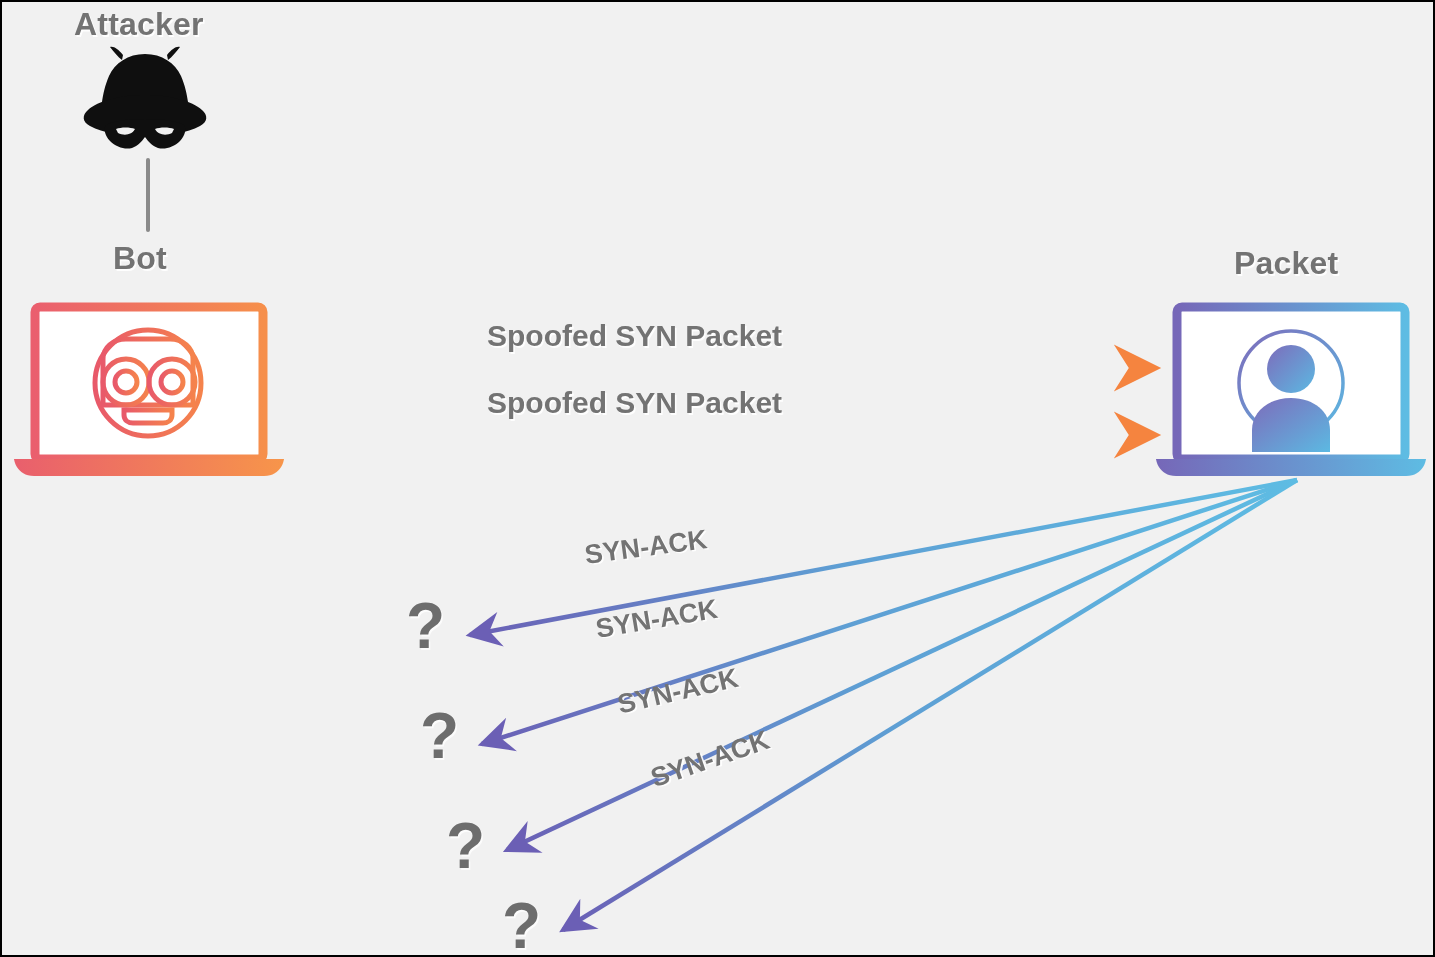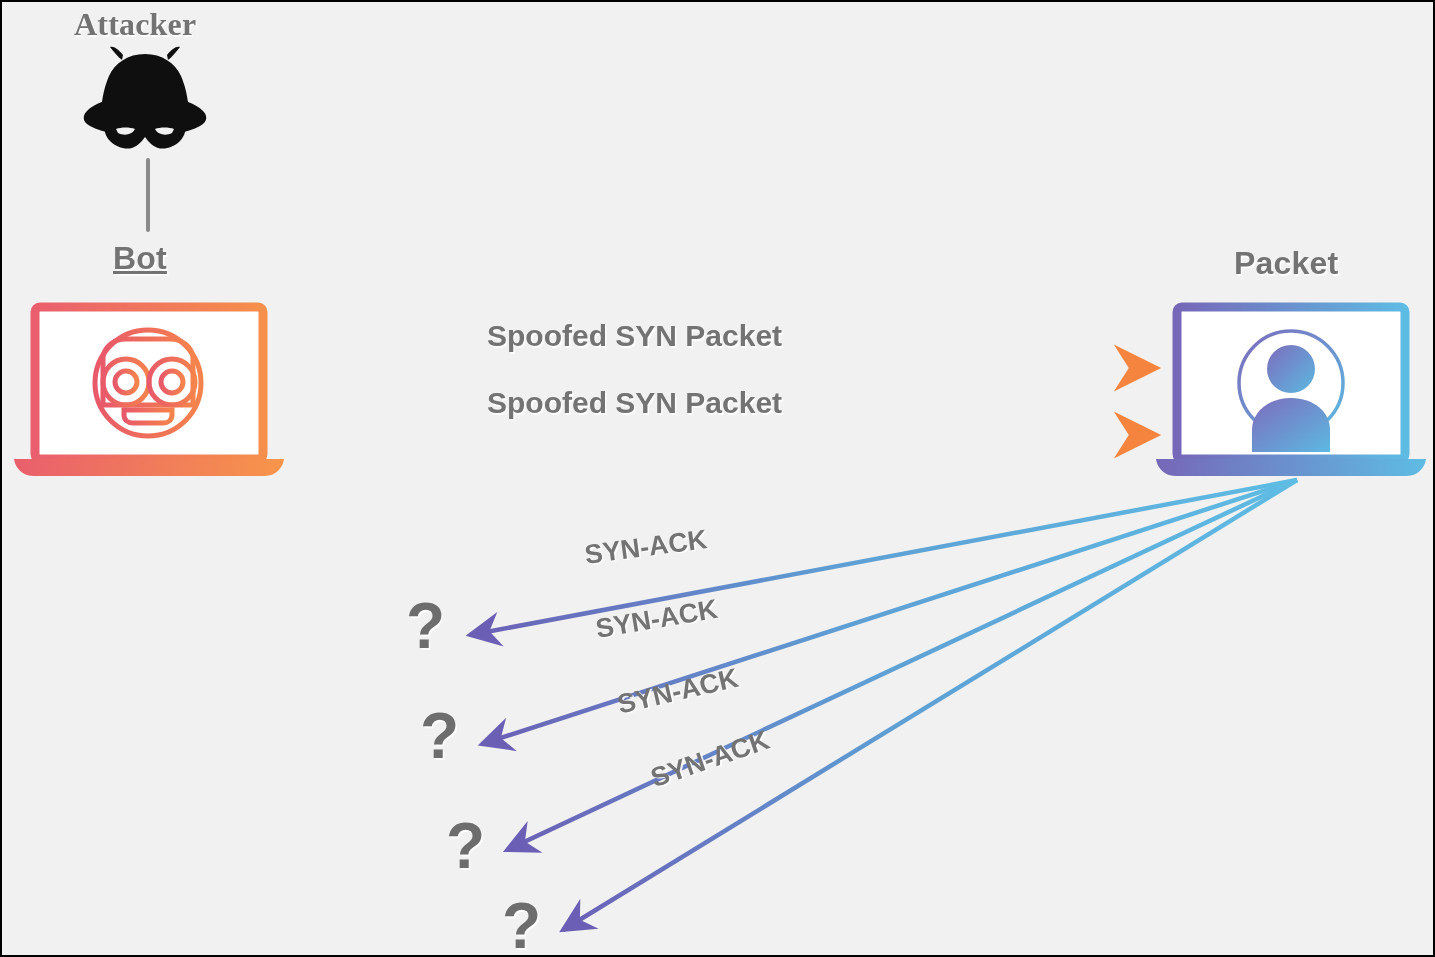--- a/index.html
+++ b/index.html
@@ -170,23 +170,23 @@
     </g>
 
     <g>
       <line x1="1295" y1="478" x2="468" y2="633" stroke="url(#gradBeam)" stroke-width="4.5" marker-end="url(#arrowPurple)"></line>
       <line x1="1295" y1="478" x2="480" y2="742" stroke="url(#gradBeam)" stroke-width="4.5" marker-end="url(#arrowPurple)"></line>
       <line x1="1295" y1="478" x2="505" y2="848" stroke="url(#gradBeam)" stroke-width="4.5" marker-end="url(#arrowPurple)"></line>
       <line x1="1295" y1="478" x2="561" y2="928" stroke="url(#gradBeam)" stroke-width="4.5" marker-end="url(#arrowPurple)"></line>
     </g>
   </svg>
 
-  <div class="lbl node-title" style="left:72px; top:4px;font-family:Liberation Serif, serif;">Attacker</div>
-
-  <div class="lbl node-title" style="left:111px; top:238px;text-decoration:underline;">Bot</div>
+  <div class="lbl node-title" style="left:72px; top:4px;">Attacker</div>
+
+  <div class="lbl node-title" style="left:111px; top:238px;">Bot</div>
 
   <div class="lbl node-title" style="left:1232px; top:243px;">Packet</div>
 
   <div class="lbl packet-label" style="left:485px; top:317px;">Spoofed SYN Packet</div>
 
   <div class="lbl packet-label" style="left:485px; top:384px;">Spoofed SYN Packet</div>
 
   <div class="lbl synack-label" style="left:583px; top:538px; transform:rotate(-7.5deg);">SYN-ACK</div>
 
   <div class="lbl synack-label" style="left:594px; top:612px; transform:rotate(-9.5deg);">SYN-ACK</div>

